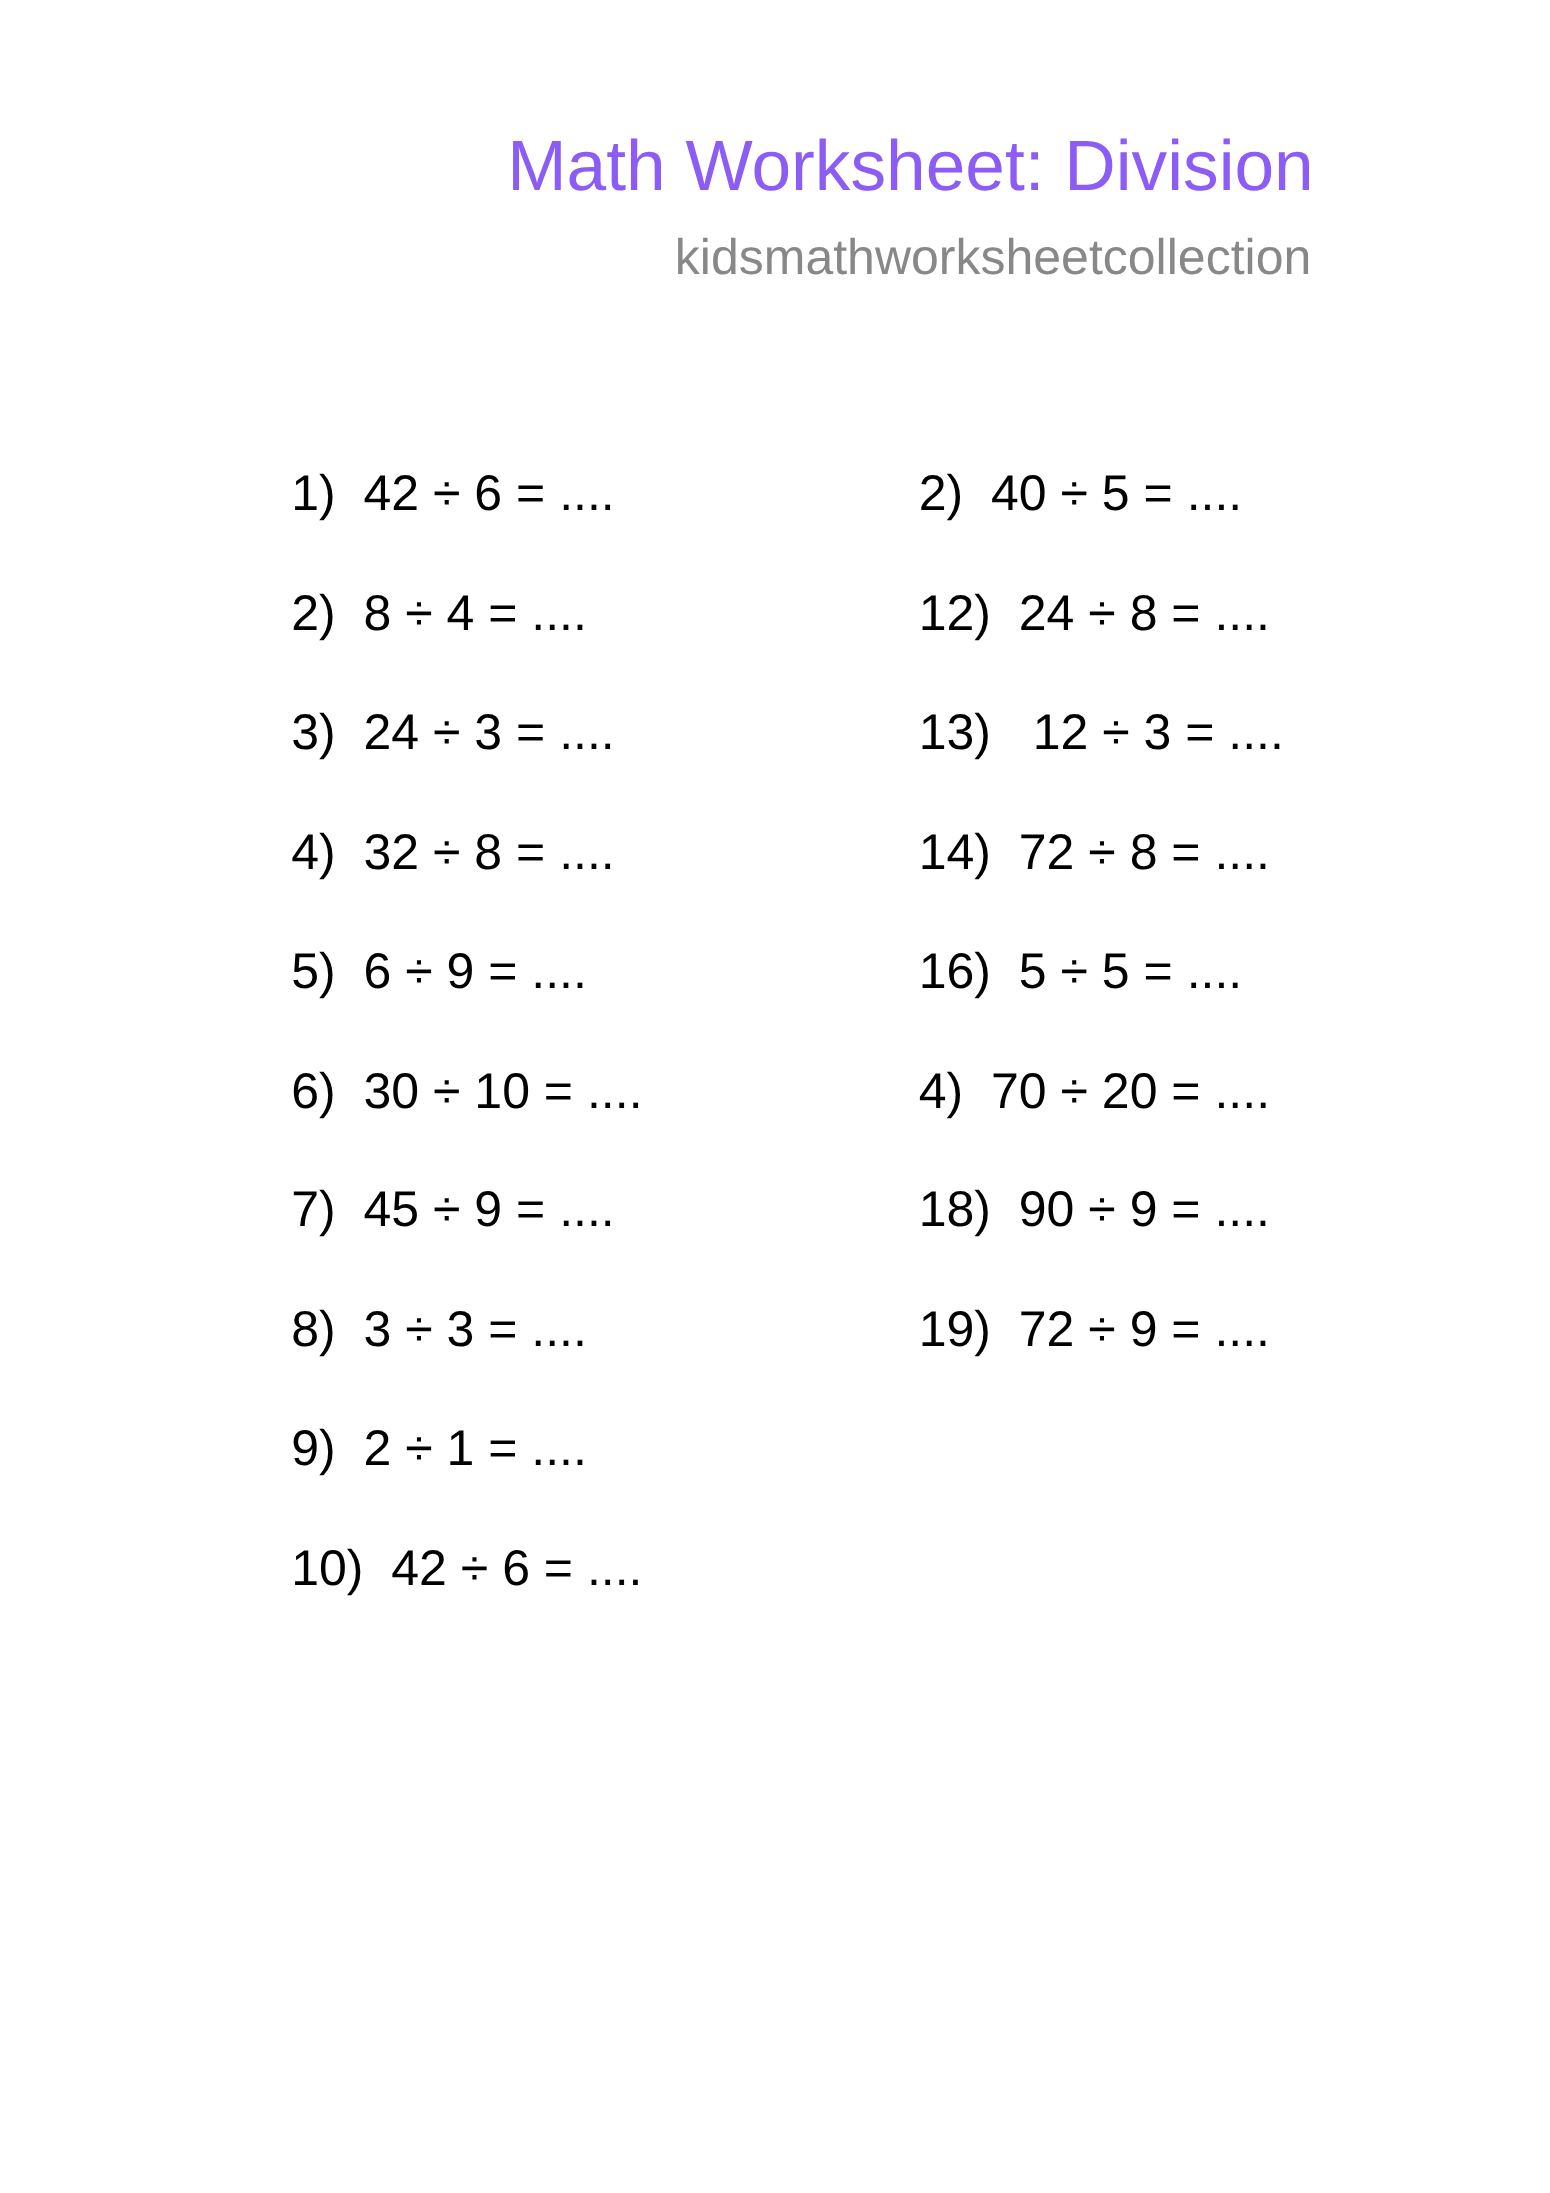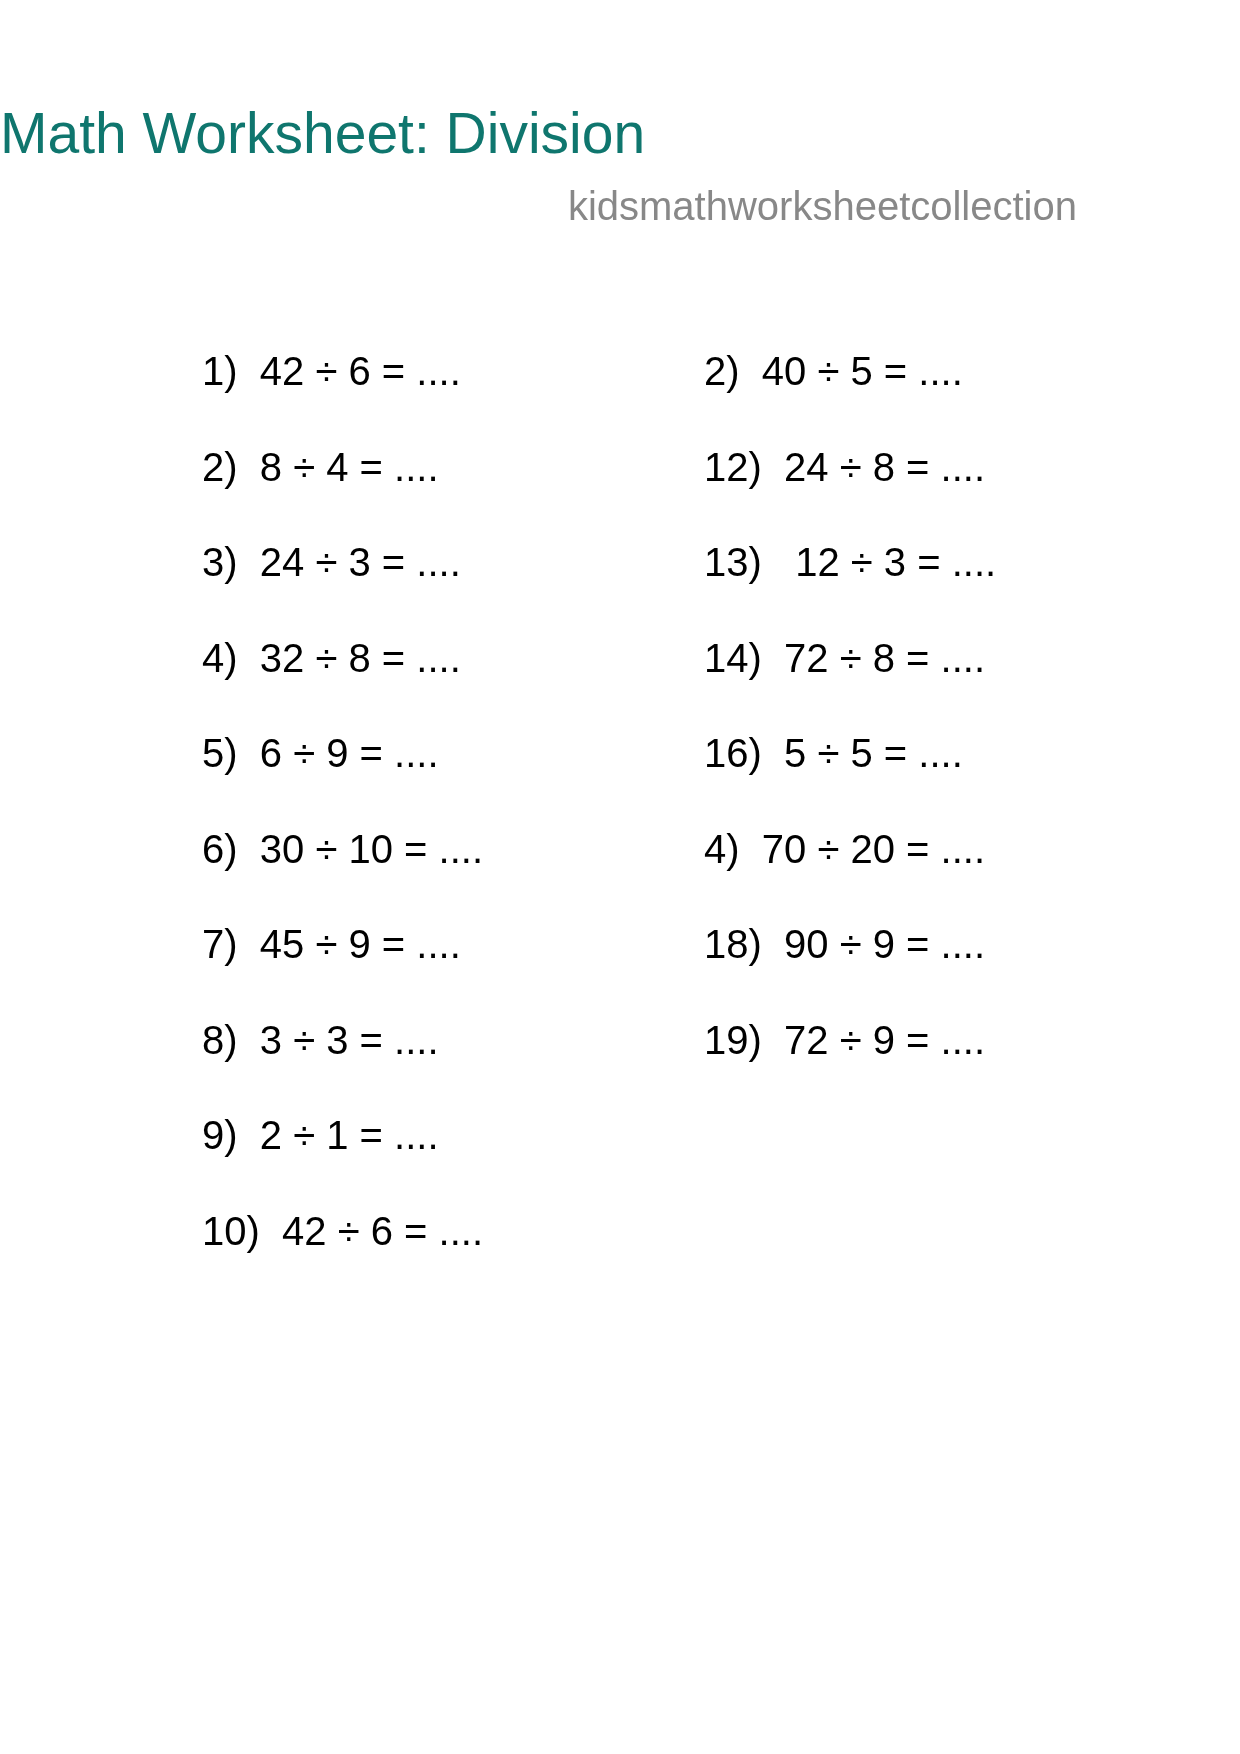--- a/index.html
+++ b/index.html
@@ -13,40 +13,41 @@
       position: relative;
       font-family: "Liberation Sans", sans-serif;
       color: #000000;
       overflow: hidden;
     }
     .title {
       position: absolute;
       left: 0;
       width: 1051px;
       top: 100px;
+      text-align: right;
       font-size: 57px;
       line-height: 66px;
-      color: #0f766e;
+      color: #8b5cf6;
       white-space: nowrap;
     }
     .subtitle {
       position: absolute;
       left: 0;
       width: 1049px;
       top: 183px;
       text-align: right;
       font-size: 40px;
       line-height: 46px;
       color: #888888;
       white-space: nowrap;
-      margin-left: 28px;
     }
     .col {
       position: absolute;
-      top: 348px;
+      top: 372px;
+      margin-left: 31px;
     }
     .col-left { left: 202px; }
     .col-right { left: 704px; }
     .problem {
       height: 95.5px;
       font-size: 40px;
       line-height: 46px;
       white-space: pre;
     }
     .problem .num { }

